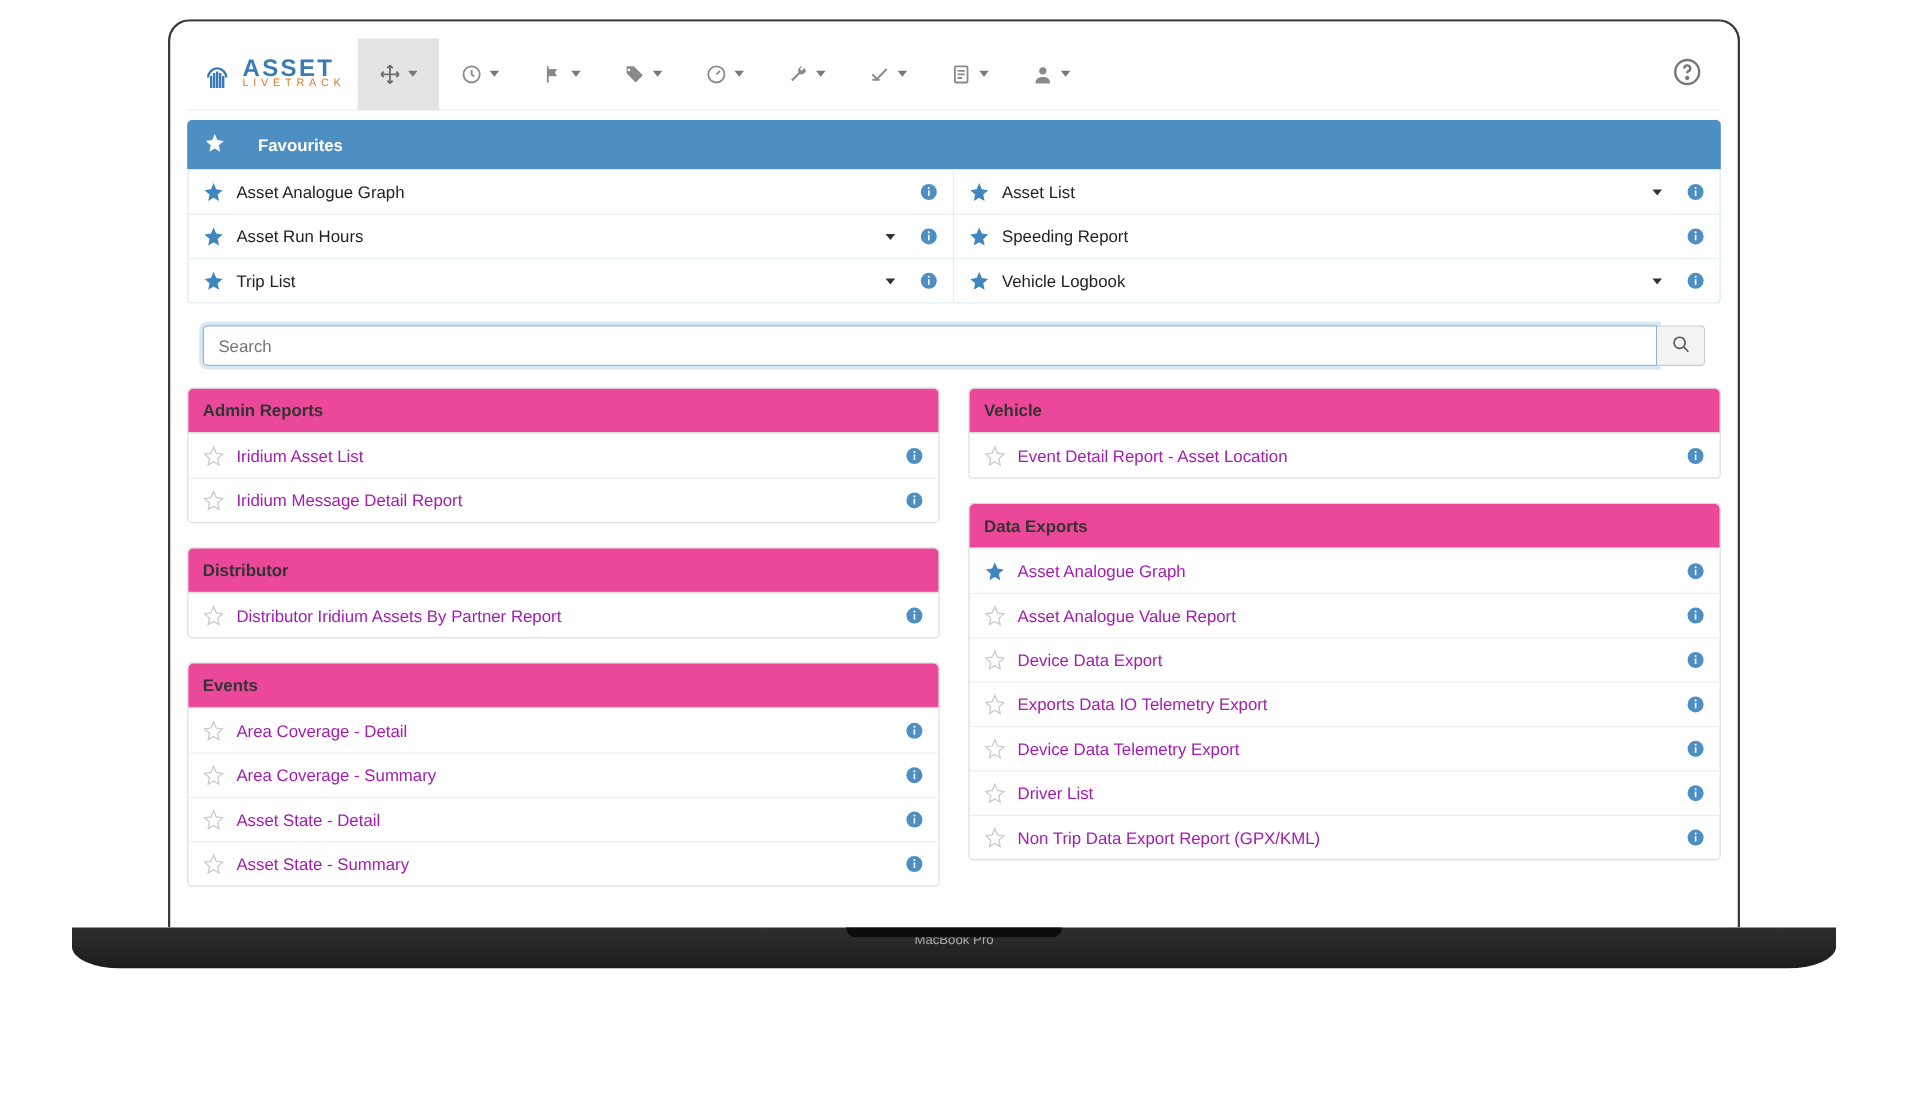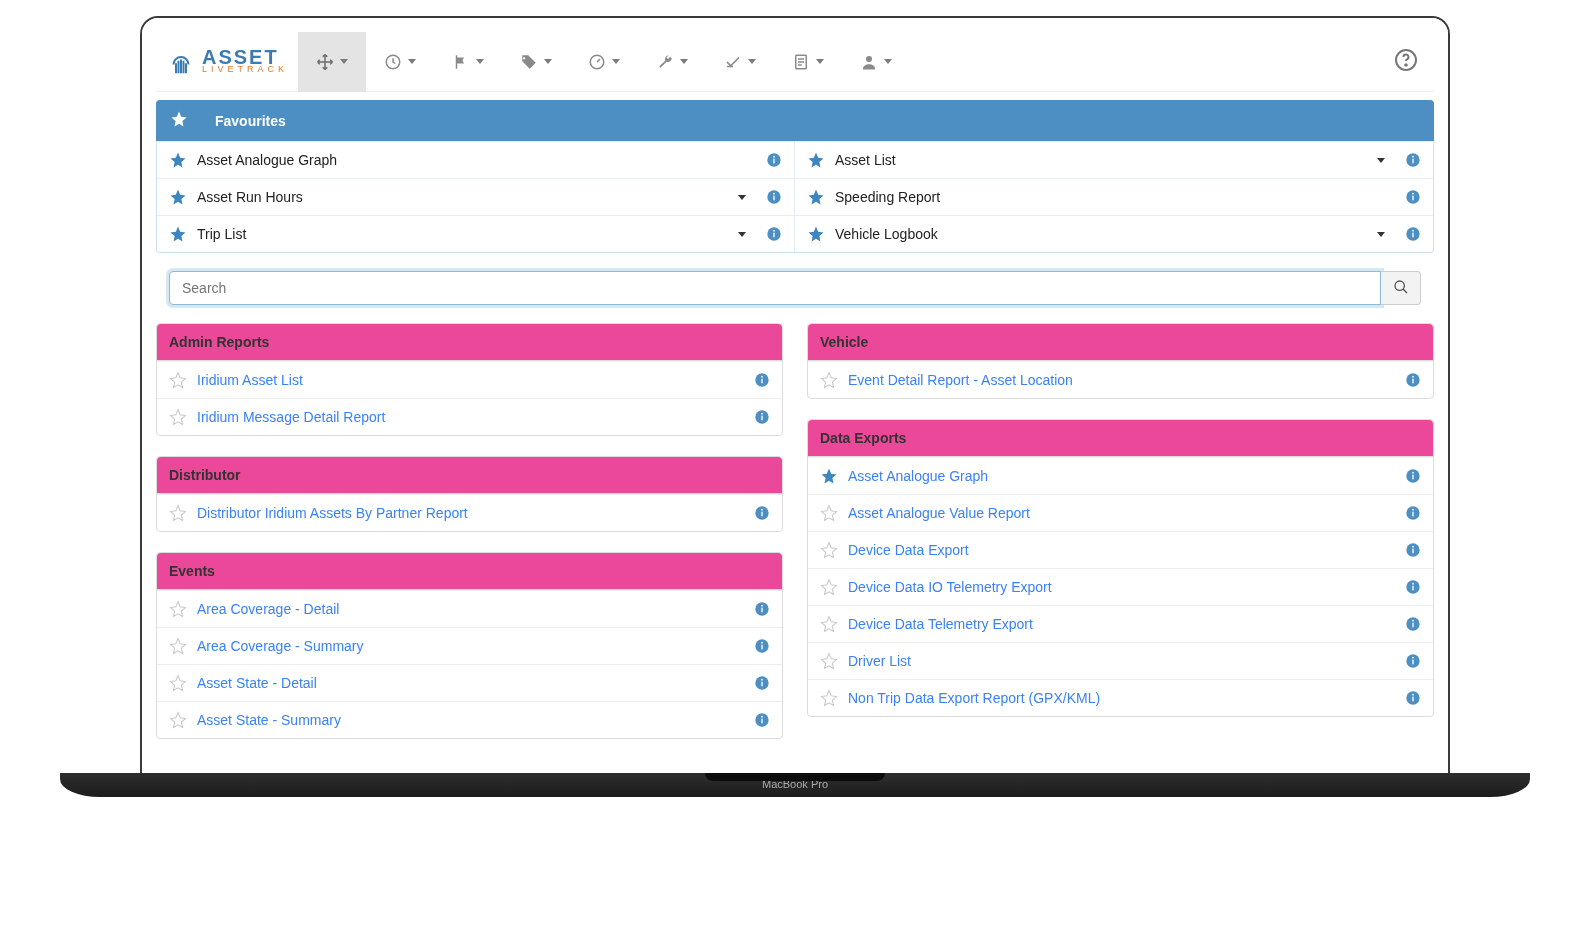--- a/index.html
+++ b/index.html
@@ -20,21 +20,21 @@
   }
   .screen {
     padding: 14px;
     background: #fff;
   }
   .laptop-base-wrap {
     margin: 0 auto;
     width: 1470px;
   }
   .laptop-base {
-    height: 24px;
+    height: 34px;
     background: linear-gradient(#2e2e2e, #1c1c1c);
     border-radius: 0 0 40px 40px / 0 0 18px 18px;
     position: relative;
     color: #aaa;
     font-size: 11px;
     text-align: center;
     line-height: 22px;
   }
   .laptop-base .notch {
     position: absolute;
@@ -141,21 +141,21 @@
     font-weight: 700;
     border-bottom: 1px solid #ddd;
     border-radius: 4px 4px 0 0;
   }
   .panel-row {
     display: flex; align-items: center; gap: 10px;
     padding: 9px 12px;
     border-top: 1px solid #eee;
   }
   .panel-row:first-of-type { border-top: none; }
-  .panel-row .label { flex: 1; color: #3b82f6; }
+  .panel-row .label { flex: 1; color: #a21caf; }
 </style>
 </head>
 <body>
 
 <div class="laptop-frame">
   <div class="screen">
 
     <div class="topbar">
       <div class="brand">
         <span class="brand-mark">
@@ -561,21 +561,21 @@
                     <circle cx="12" cy="7" r="1.3" fill="#fff"></circle>
                   </svg>
                 </span>
               </div>
               <div class="panel-row">
                 <span class="star empty">
                   <svg width="18" height="18" viewBox="0 0 24 24">
                     <path d="M12 2l2.9 6.9L22 10l-5.5 4.8L18 22l-6-3.6L6 22l1.5-7.2L2 10l7.1-1.1z"></path>
                   </svg>
                 </span>
-                <span class="label">Device Data IO Telemetry Export</span>
+                <span class="label">Exports Data IO Telemetry Export</span>
                 <span class="info-ic">
                   <svg width="16" height="16" viewBox="0 0 24 24">
                     <circle cx="12" cy="12" r="10"></circle>
                     <rect x="11" y="10" width="2" height="7" fill="#fff"></rect>
                     <circle cx="12" cy="7" r="1.3" fill="#fff"></circle>
                   </svg>
                 </span>
               </div>
               <div class="panel-row">
                 <span class="star empty">

